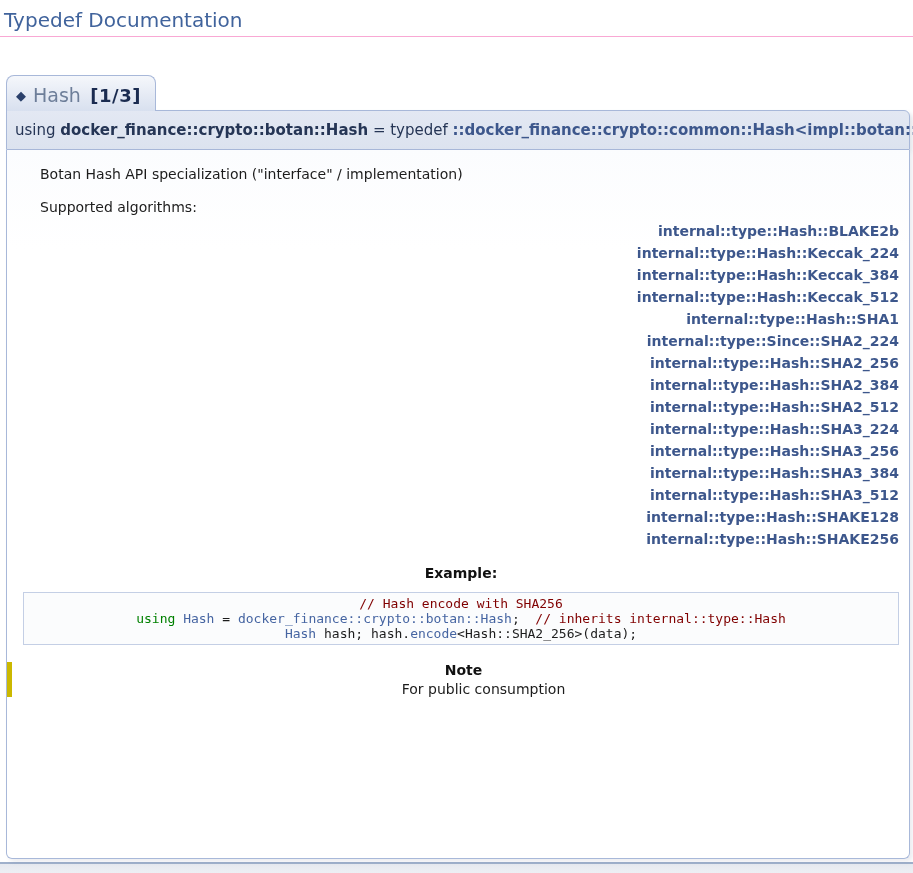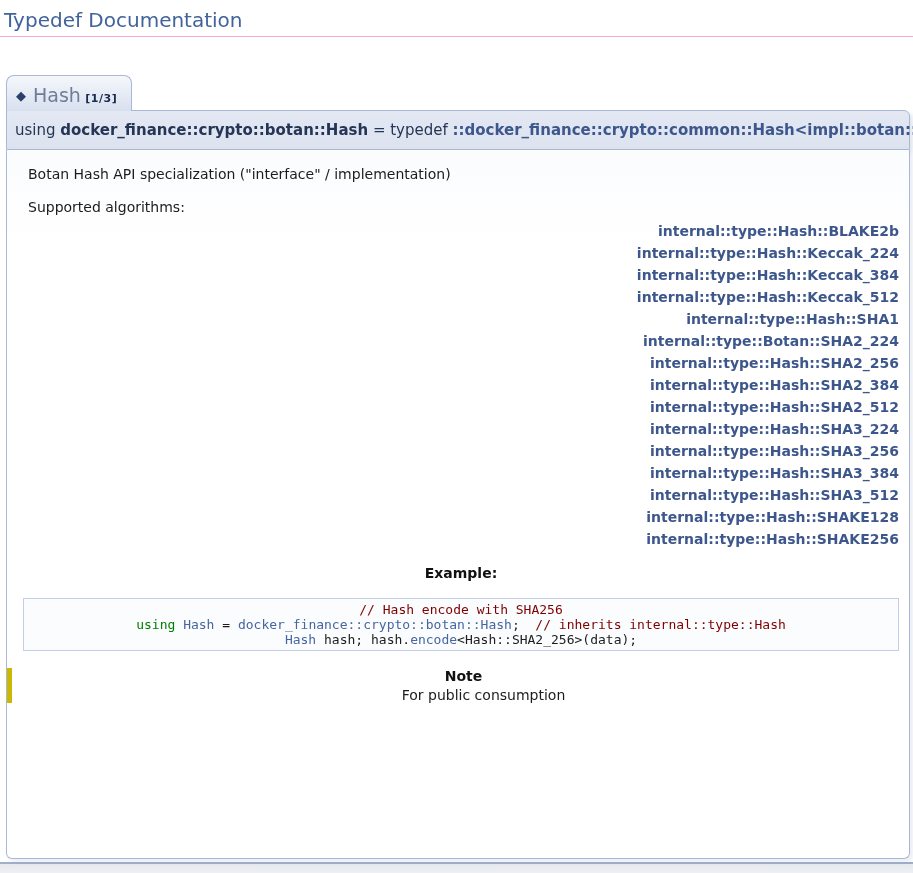--- a/index.html
+++ b/index.html
@@ -18,21 +18,21 @@
   .memtitle {
     display:inline-block; margin:38px 0 0 6px;
     padding:8px 14px 5px 9px;
     background:linear-gradient(to bottom,#F5F7FB,#D8E0EF);
     border:1px solid #A8B8D9; border-bottom:none;
     border-radius:8px 8px 0 0;
     position:relative; z-index:2;
   }
   .permalink { font-size:13px; color:#2A406B; margin-right:7px; vertical-align:2px; cursor:pointer; }
   .memtitle-name { font-size:19px; color:#6D7E99; }
-  .memtitle-index { font-size:11px; font-weight:bold; color:#1A2B50; letter-spacing:0.5px; }
+  .memtitle-index { font-size:18px; font-weight:bold; color:#1A2B50; margin-left:5px; letter-spacing:0.5px; }
   
   .memitem { margin:0 3px 0 6px; position:relative; z-index:1; }
   .memproto {
     background:linear-gradient(to bottom,#E3E8F3,#DCE3EF);
     border:1px solid #A8B8D9;
     border-top-right-radius:6px;
     padding:10px 8px; margin-top:-1px;
     color:#253555; font-size:15px;
     box-shadow:3px 3px 4px rgba(100,110,140,0.18);
     white-space:nowrap;
@@ -40,34 +40,34 @@
   .proto-name { font-weight:bold; color:#253555; }
   .proto-target { font-weight:bold; color:#3D578C; cursor:pointer; }
   .memdoc {
     border:1px solid #A8B8D9; border-top:none;
     border-radius:0 0 6px 6px;
     background:linear-gradient(to bottom,#FBFCFE 0%,#FFFFFF 14%);
     padding:8px 10px 16px 9px;
     min-height:684px;
     box-shadow:3px 3px 4px rgba(100,110,140,0.12);
   }
-  .memdoc p { margin:8px 0 0 12px; }
+  .memdoc p { margin:8px 0 0 24px; }
   .memdoc p.supported { margin-top:17px; }
   .algo-list { margin:5px 0 0 27px;text-align:right; }
   .algo-list div {
     font-weight:bold; color:#3D578C; line-height:22px; cursor:pointer;
   }
   dl { margin:15px 0 0 7px;text-align:center; }
   dt { font-weight:bold; color:#111; }
   dd { margin:3px 0 0 40px; }
   dd.no-indent { margin-left:0; }
   
   .fragment {
     border:1px solid #C4CFE5; background:#FBFCFD;
-    margin-top:17px; padding:3px 0;
+    margin-top:11px; padding:3px 0;
     font-family:"DejaVu Sans Mono","Liberation Mono",monospace;
     font-size:13px; line-height:15px;
   }
   .code-line { white-space:pre; }
   .tk-comment { color:#800000; }
   .tk-keyword { color:#008000; }
   .tk-link { color:#4665A2; cursor:pointer; }
   .see-link { font-weight:bold; color:#3D578C; cursor:pointer; }
   
   dl.note-dl {
@@ -102,21 +102,21 @@
   <div class="memdoc">
     <p>Botan Hash API specialization ("interface" / implementation)</p>
     <p class="supported">Supported algorithms:</p>
 
     <div class="algo-list">
         <div>internal::type::Hash::BLAKE2b</div>
         <div>internal::type::Hash::Keccak_224</div>
         <div>internal::type::Hash::Keccak_384</div>
         <div>internal::type::Hash::Keccak_512</div>
         <div>internal::type::Hash::SHA1</div>
-        <div>internal::type::Botan::SHA2_224</div>
+        <div>internal::type::Since::SHA2_224</div>
         <div>internal::type::Hash::SHA2_256</div>
         <div>internal::type::Hash::SHA2_384</div>
         <div>internal::type::Hash::SHA2_512</div>
         <div>internal::type::Hash::SHA3_224</div>
         <div>internal::type::Hash::SHA3_256</div>
         <div>internal::type::Hash::SHA3_384</div>
         <div>internal::type::Hash::SHA3_512</div>
         <div>internal::type::Hash::SHAKE128</div>
         <div>internal::type::Hash::SHAKE256</div>
       </div>

